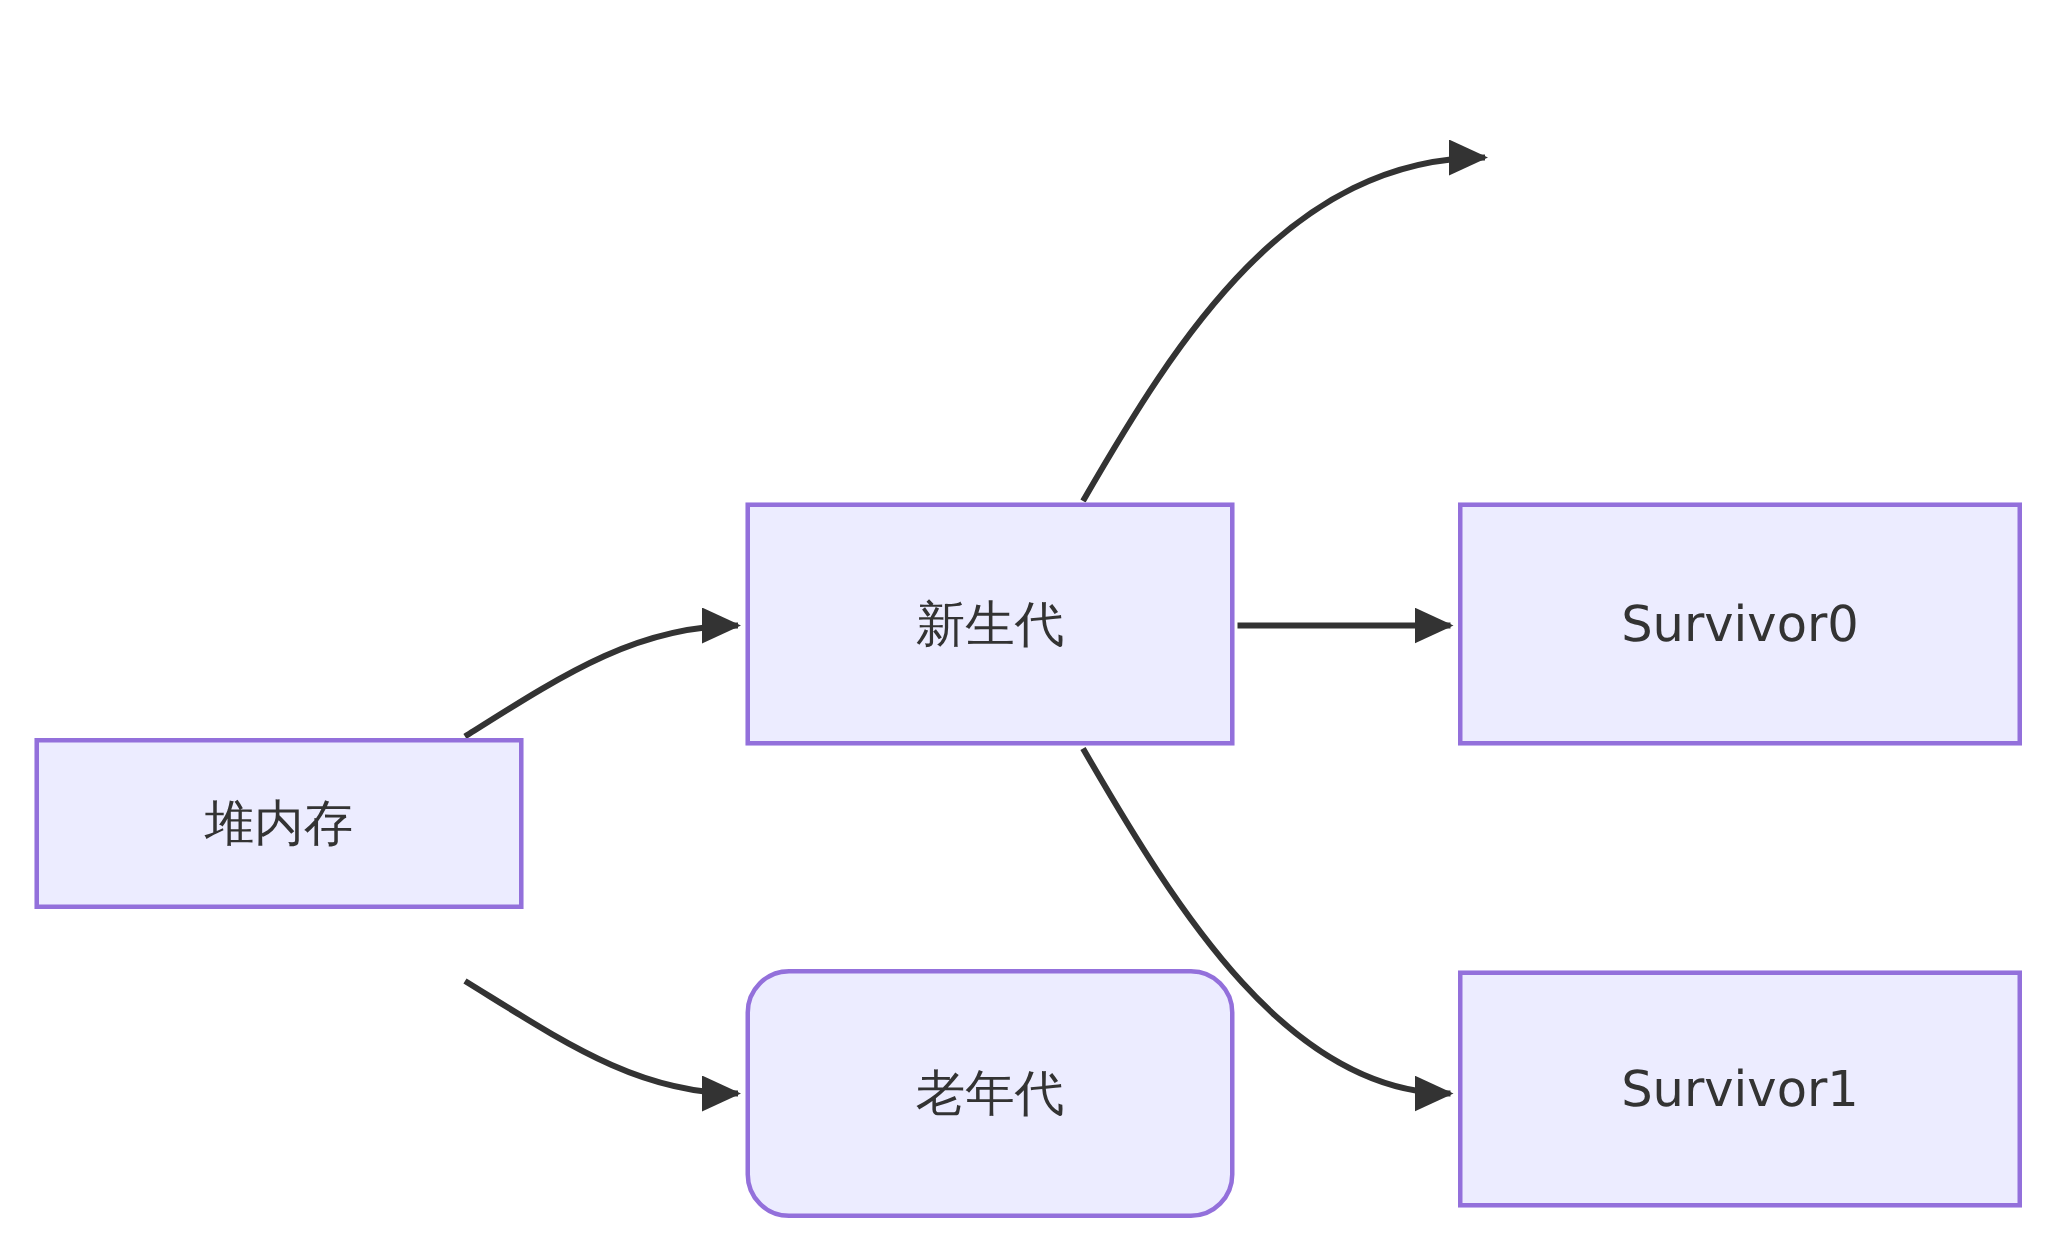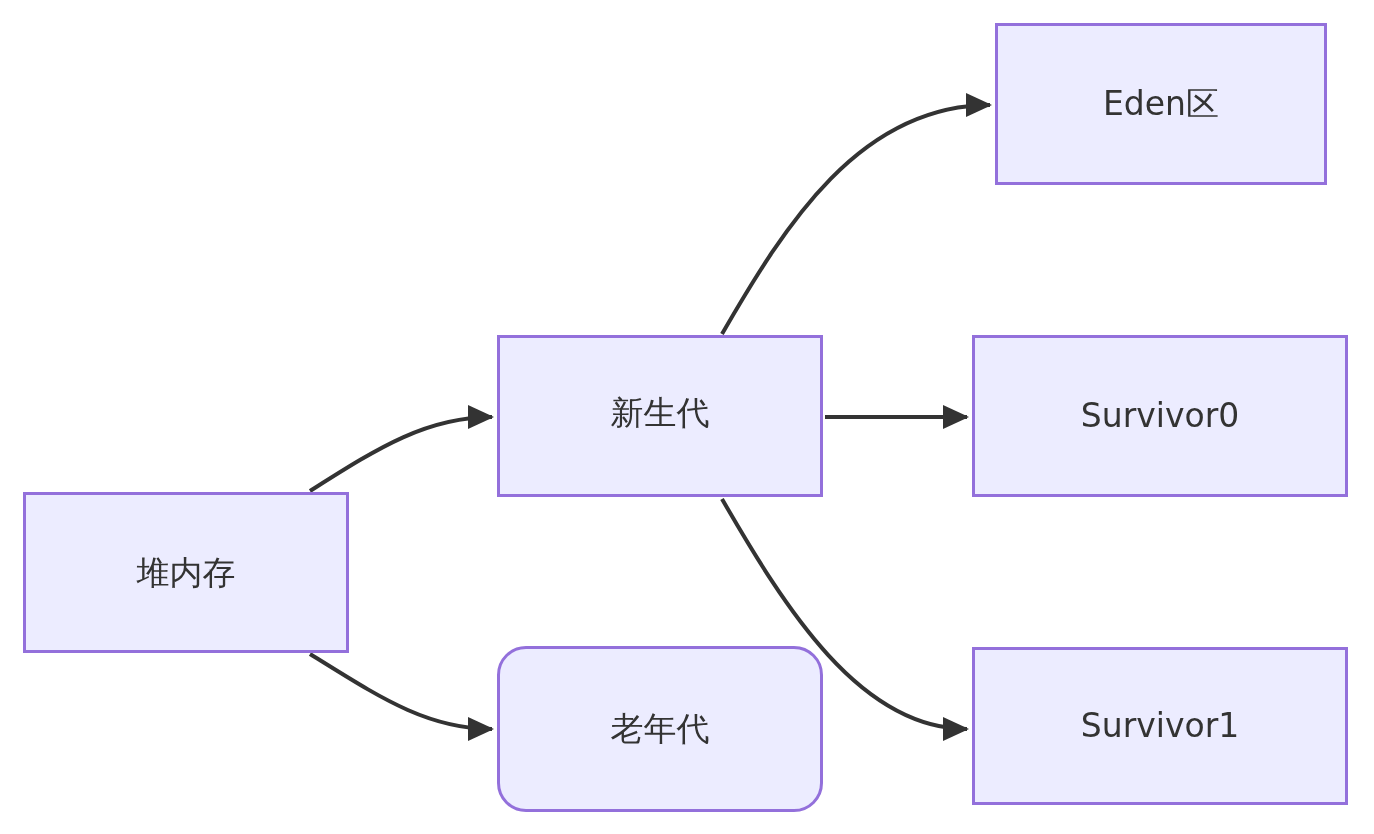--- a/index.html
+++ b/index.html
@@ -42,22 +42,22 @@
     background: var(--node-fill);
     border: 3.5px solid var(--node-border);
     display: flex;
     align-items: center;
     justify-content: center;
     color: var(--text);
     font-size: 33px;
     line-height: 1.2;
     text-align: center;
   }
-  #n-heap  { left: 23px;  top: 492px; width: 326px; height: 161px; }
-  #n-young { left: 497px; top: 335px; width: 326px; height: 162px; font-family: Liberation Mono, monospace; }
+  #n-heap  { left: 23px;  top: 492px; width: 326px; height: 114px; }
+  #n-young { left: 497px; top: 335px; width: 326px; height: 162px; }
   #n-old   { left: 497px; top: 646px; width: 326px; height: 166px; border-radius: 29px; }
   #n-eden  { left: 995px; top: 23px;  width: 332px; height: 162px; }
   #n-s0    { left: 972px; top: 335px; width: 376px; height: 162px; text-align: right; }
   #n-s1    { left: 972px; top: 647px; width: 376px; height: 158px; }
 </style>
 </head>
 <body>
 
 <div class="canvas">
 
@@ -76,23 +76,20 @@
 
   <div class="node" id="n-heap">
     <span>堆内存</span>
   </div>
   <div class="node" id="n-young">
     <span>新生代</span>
   </div>
   <div class="node" id="n-old">
     <span>老年代</span>
   </div>
-  <div class="node" id="n-eden">
-    <span>Eden区</span>
-  </div>
   <div class="node" id="n-s0">
     <span>Survivor0</span>
   </div>
   <div class="node" id="n-s1">
     <span>Survivor1</span>
   </div>
 
 </div>
 
 </body></html>

